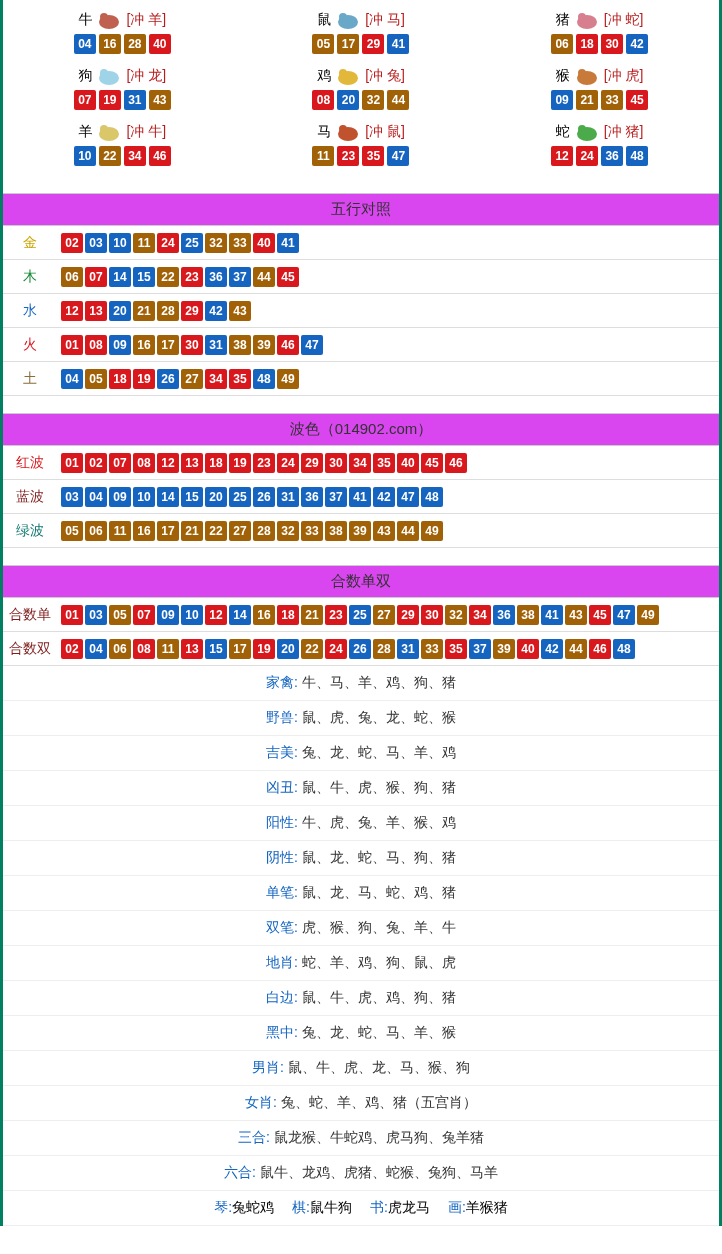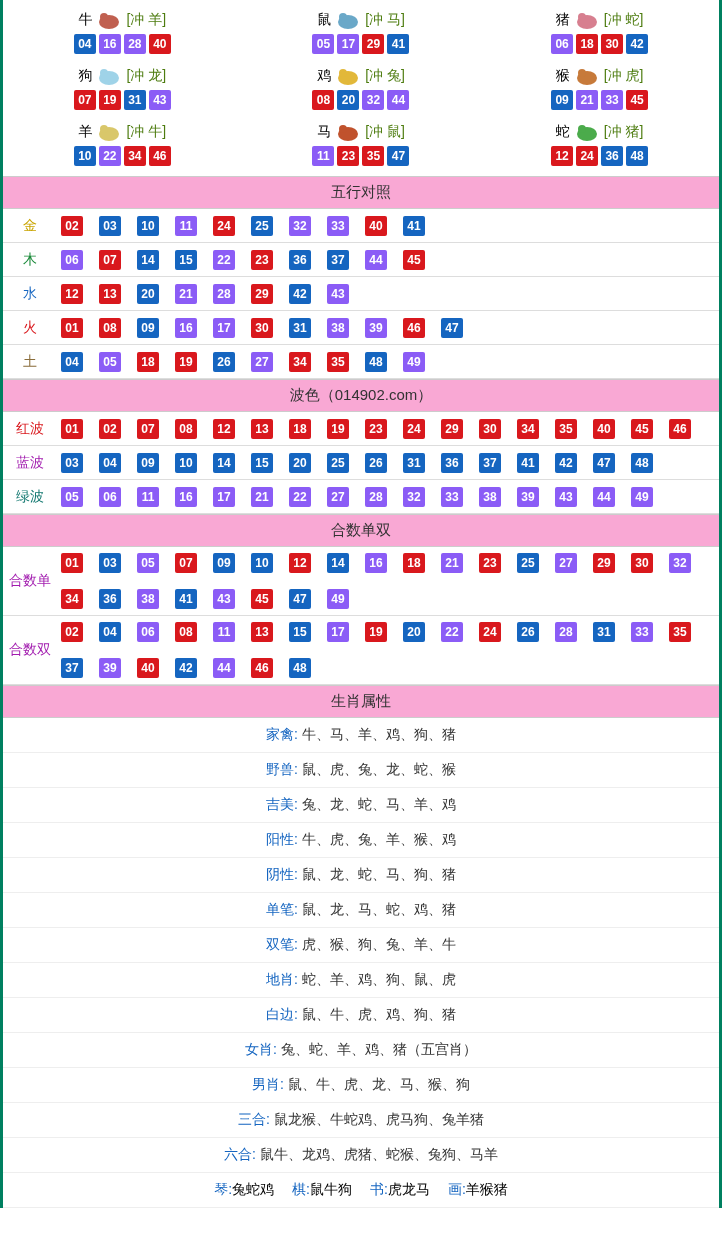--- a/index.html
+++ b/index.html
@@ -1,45 +1,45 @@
 <!DOCTYPE html>
 <html><head>
 <meta charset="utf-8">
 <style>
   * { box-sizing: border-box; margin: 0; padding: 0; }
   body { font-family: "Microsoft YaHei", Arial, sans-serif; font-size: 14px; background: #fff; }
   .wrapper { width: 722px; border-left: 3px solid #008060; border-right: 3px solid #008060; background: #fff; }
   .zodiac-grid { display: flex; flex-wrap: wrap; padding: 4px 0; }
   .zodiac-cell { width: 33.33%; text-align: center; padding: 6px 0; }
   .zodiac-title { font-size: 14px; color: #000; display: flex; align-items: center; justify-content: center; gap: 2px; }
-  .zodiac-title .chong { color: #4d7c0f; }
+  .zodiac-title .chong { color: #b91c1c; }
   .zodiac-icon { display: inline-block; width: 30px; height: 20px; vertical-align: middle; }
   .balls { margin-top: 4px; display: flex; justify-content: center; gap: 3px; }
   .ball {
     display: inline-flex; align-items: center; justify-content: center;
     width: 22px; height: 20px; color: #fff; font-size: 12px; font-weight: bold;
     border-radius: 2px;
   }
   .red { background: #d9181d; }
   .blue { background: #1565c0; }
-  .green { background: #8b5cf6; }
+  .green { background: #a16207; }
   .section-head {
-    background: #f9a8d4; border-top: 1px solid #ccc; border-bottom: 1px solid #ccc;
-    text-align: center; padding: 6px 0; font-size: 15px; color: #333;
+    background: #d946ef; border-top: 1px solid #ccc; border-bottom: 1px solid #ccc;
+    text-align: center; padding: 6px 0; font-size: 15px; color: #333; margin-top: 17px;
   }
   .row { display: flex; border-bottom: 1px solid #ddd; align-items: center; min-height: 34px; }
   .row-label { width: 54px; text-align: center; flex-shrink: 0; padding: 6px 0; }
-  .row-balls { flex: 1; display: flex; flex-wrap: wrap; gap: 16px; padding: 6px 4px; }
+  .row-balls { flex: 1; display: flex; flex-wrap: wrap; gap: 2px; padding: 6px 4px; }
   .lab-gold { color: #c9a400; }
   .lab-wood { color: #1b8a3a; }
   .lab-water { color: #1565c0; }
   .lab-fire { color: #d9181d; }
   .lab-earth { color: #8a6d3b; }
   .lab-red { color: #d9181d; }
-  .lab-blue { color: #a21caf; }
+  .lab-blue { color: #7f1d1d; }
   .lab-green { color: #0f766e; }
   .attr-row { text-align: center; padding: 8px 0; border-bottom: 1px solid #eee; font-size: 14px; }
   .attr-row .k { color: #1565c0; }
   .attr-row .v { color: #333; }
   .four-row { display:flex; justify-content:center; gap:18px; padding:8px 16px; border-bottom:1px solid #eee; text-align:center; }
   .four-row .k { color:#1565c0; }
 </style>
 </head>
 <body>
 
@@ -394,33 +394,34 @@
           <span class="ball green">39</span>
           <span class="ball red">40</span>
           <span class="ball blue">42</span>
           <span class="ball green">44</span>
           <span class="ball red">46</span>
           <span class="ball blue">48</span>
         </div>
       </div>
     </div>
 
-  <div class="section-head">生肖属性</div>
   <div id="attr-rows">
       <div class="attr-row"><span class="k">家禽:</span><span class="v"> 牛、马、羊、鸡、狗、猪</span></div>
       <div class="attr-row"><span class="k">野兽:</span><span class="v"> 鼠、虎、兔、龙、蛇、猴</span></div>
       <div class="attr-row"><span class="k">吉美:</span><span class="v"> 兔、龙、蛇、马、羊、鸡</span></div>
+      <div class="attr-row"><span class="k">凶丑:</span><span class="v"> 鼠、牛、虎、猴、狗、猪</span></div>
       <div class="attr-row"><span class="k">阳性:</span><span class="v"> 牛、虎、兔、羊、猴、鸡</span></div>
       <div class="attr-row"><span class="k">阴性:</span><span class="v"> 鼠、龙、蛇、马、狗、猪</span></div>
       <div class="attr-row"><span class="k">单笔:</span><span class="v"> 鼠、龙、马、蛇、鸡、猪</span></div>
       <div class="attr-row"><span class="k">双笔:</span><span class="v"> 虎、猴、狗、兔、羊、牛</span></div>
       <div class="attr-row"><span class="k">地肖:</span><span class="v"> 蛇、羊、鸡、狗、鼠、虎</span></div>
       <div class="attr-row"><span class="k">白边:</span><span class="v"> 鼠、牛、虎、鸡、狗、猪</span></div>
+      <div class="attr-row"><span class="k">黑中:</span><span class="v"> 兔、龙、蛇、马、羊、猴</span></div>
+      <div class="attr-row"><span class="k">男肖:</span><span class="v"> 鼠、牛、虎、龙、马、猴、狗</span></div>
       <div class="attr-row"><span class="k">女肖:</span><span class="v"> 兔、蛇、羊、鸡、猪（五宫肖）</span></div>
-      <div class="attr-row"><span class="k">男肖:</span><span class="v"> 鼠、牛、虎、龙、马、猴、狗</span></div>
       <div class="attr-row"><span class="k">三合:</span><span class="v"> 鼠龙猴、牛蛇鸡、虎马狗、兔羊猪</span></div>
       <div class="attr-row"><span class="k">六合:</span><span class="v"> 鼠牛、龙鸡、虎猪、蛇猴、兔狗、马羊</span></div>
     </div>
 
   <div class="four-row" id="four-row">
       <span><span class="k">琴:</span><span>兔蛇鸡</span></span>
       <span><span class="k">棋:</span><span>鼠牛狗</span></span>
       <span><span class="k">书:</span><span>虎龙马</span></span>
       <span><span class="k">画:</span><span>羊猴猪</span></span>
     </div>

